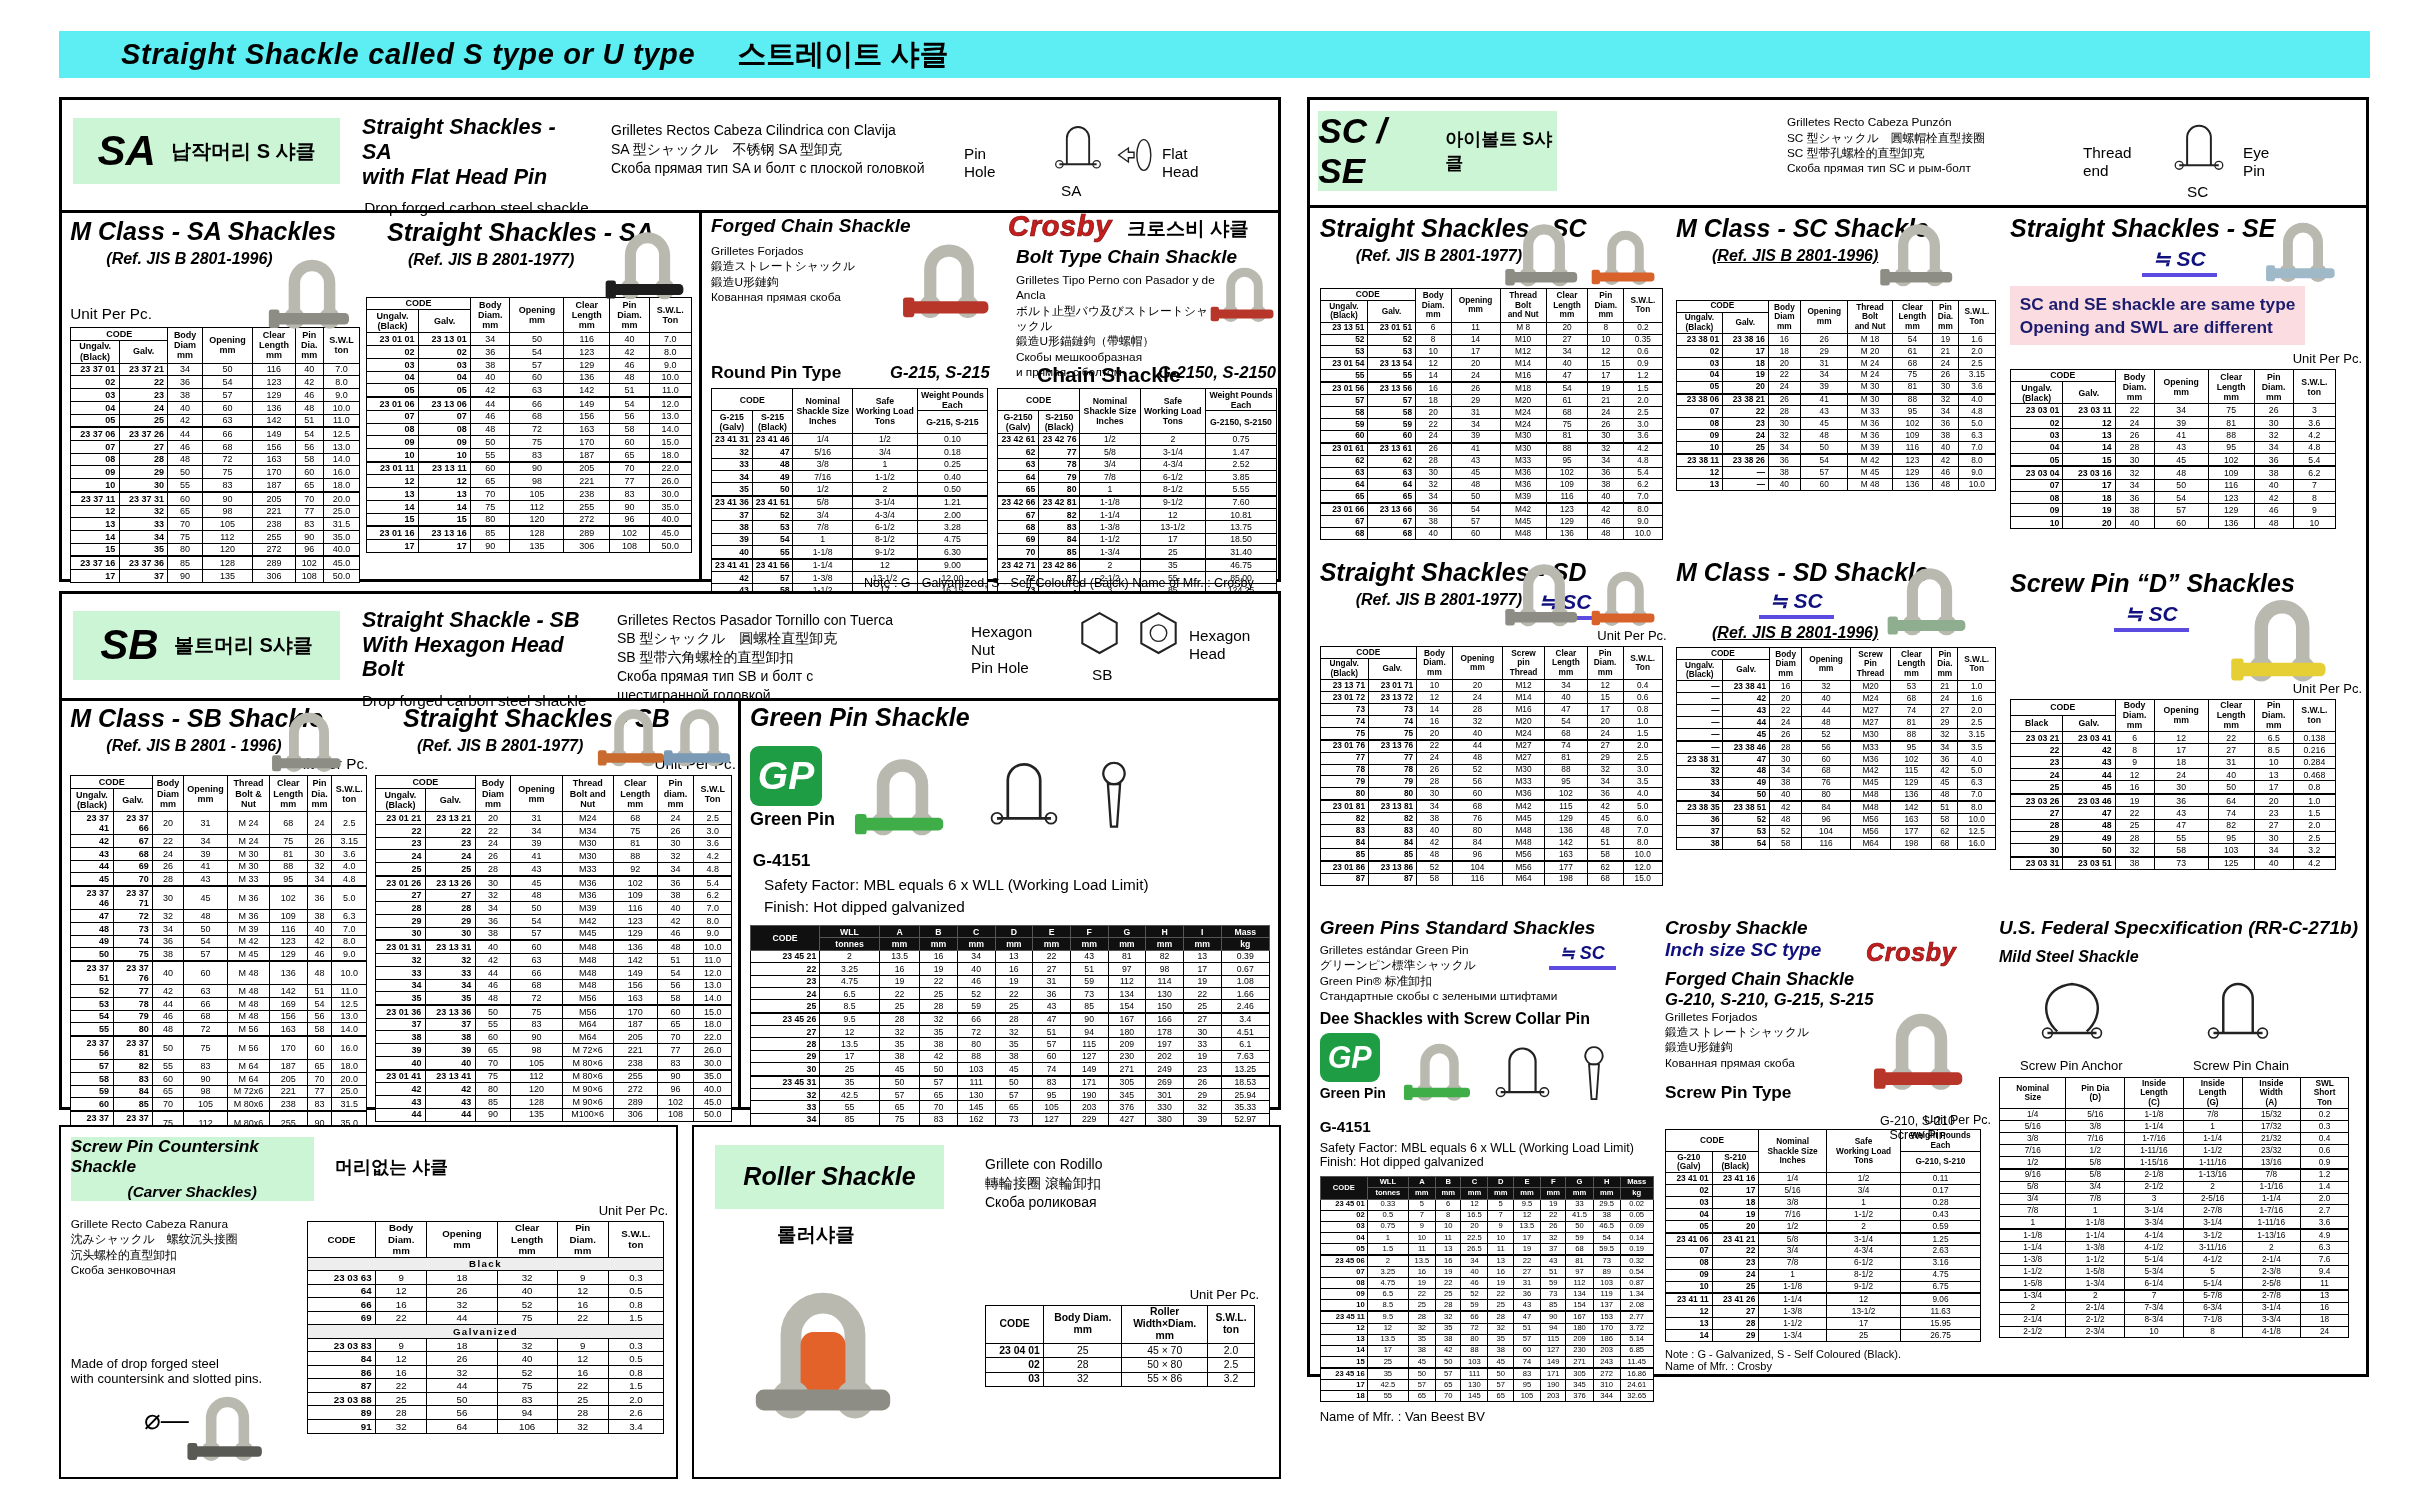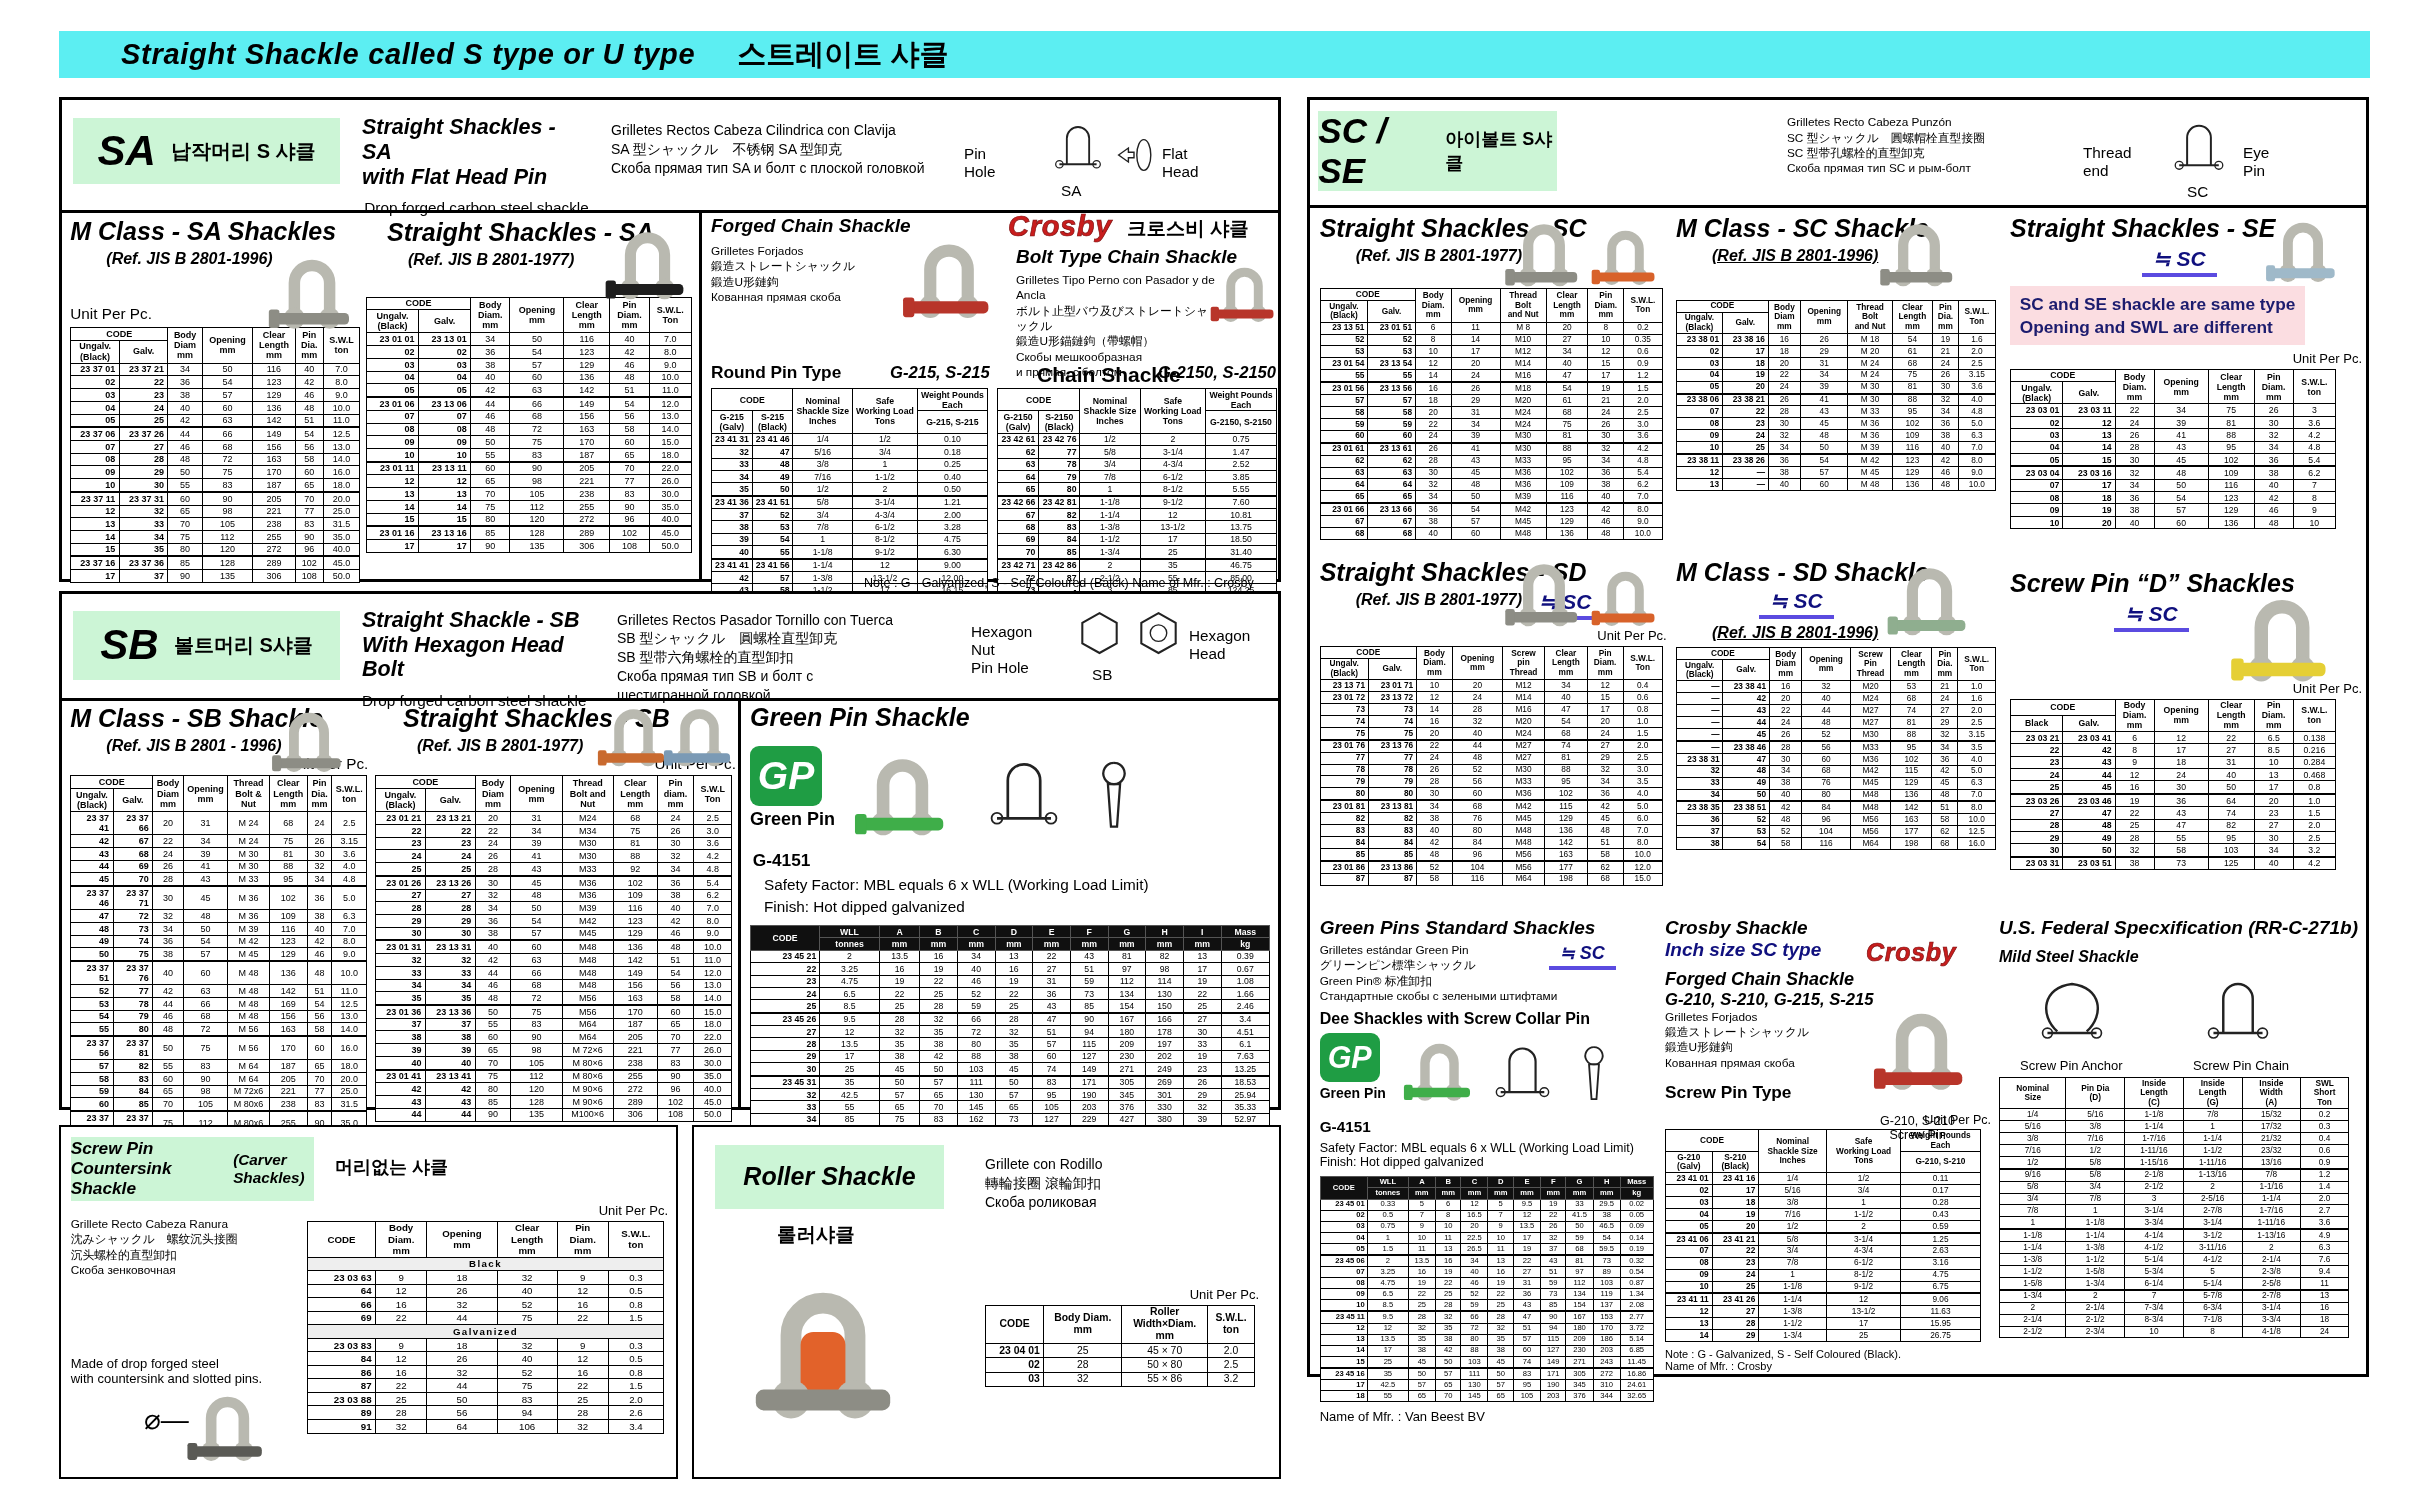--- a/index.html
+++ b/index.html
@@ -3300,21 +3300,21 @@
               <td>8</td>
               <td>4-1/8</td>
               <td>24</td>
             </tr>
           </tbody>
         </table>
     </div>
   </div>
 
   <div class="panel" style="left:59px;top:1125px;width:619px;height:354px;border-width:2.8px;">
-    <div class="badge" style="left:9.7px;top:9.7px;width:243px;height:64px;flex-direction:row;gap:1.4px;justify-content:space-between;">
+    <div class="badge" style="left:9.7px;top:9.7px;width:243px;height:64px;flex-direction:column;gap:1.4px;justify-content:space-between;">
       <span class="bt3" style="font-size:17.3px;">Screw Pin Countersink Shackle</span>
       <span class="bt3" style="font-size:15.3px;">(Carver Shackles)</span>
     </div>
     <span class="kcap" style="position:absolute;left:274px;top:28px;font-size:18px;">머리없는 샤클</span>
     <div class="sec flow lang sm" style="left:9.7px;top:90px;width:229px;">
       <span>Grillete Recto Cabeza Ranura</span>
       <span>沈みシャックル　螺纹沉头接圈</span>
       <span>沉头螺栓的直型卸扣</span>
       <span>Скоба зенковочная</span>
     </div>

